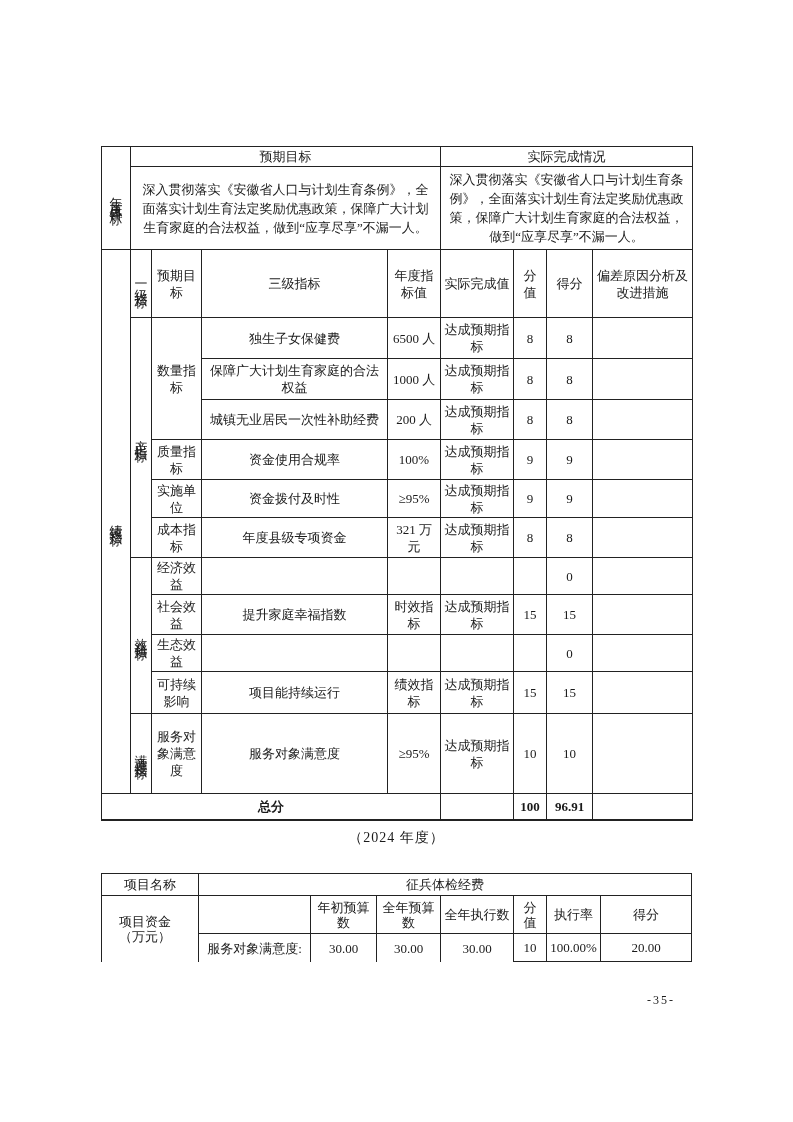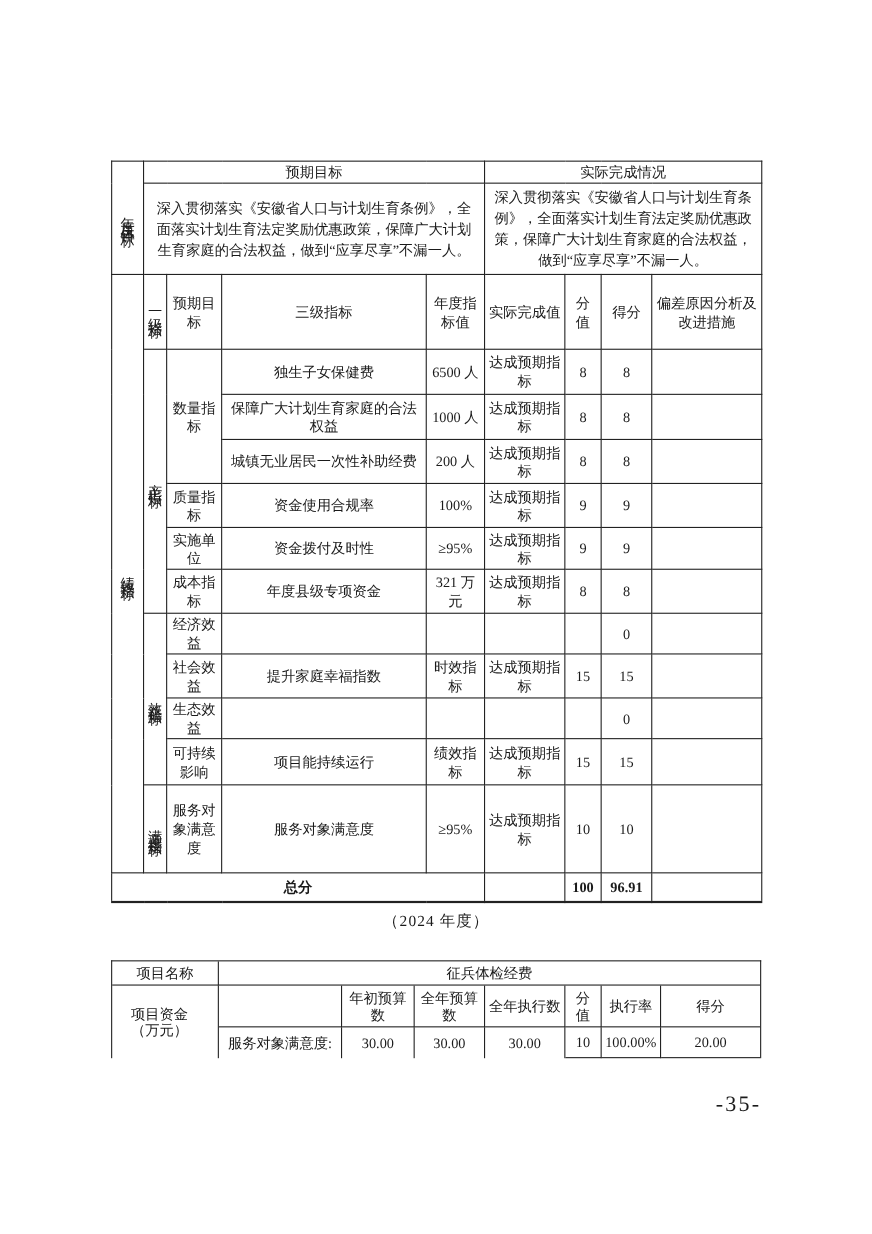--- a/index.html
+++ b/index.html
@@ -42,22 +42,22 @@
   }
   .bold{font-weight:bold;}
   .w1em{display:inline-block;width:1.05em;word-break:break-all;}
 
   
   .year-caption{
     position:absolute;left:0;top:829px;width:100%;
     text-align:center;font-size:14px;letter-spacing:1px;
   }
   .page-number{
-    position:absolute;top:993px;right:101px;
-    font-size:20px;letter-spacing:2px;
+    position:absolute;top:993px;right:118px;
+    font-size:12px;letter-spacing:2px;
   }
 
   
   .proj{
     position:absolute;left:101px;top:873px;width:591px;
     border-top:1px solid #222;border-left:1px solid #222;border-right:1px solid #222;
     font-size:13px;box-sizing:border-box;
   }
   .proj .row{display:flex;align-items:stretch;}
   .proj .cell{

